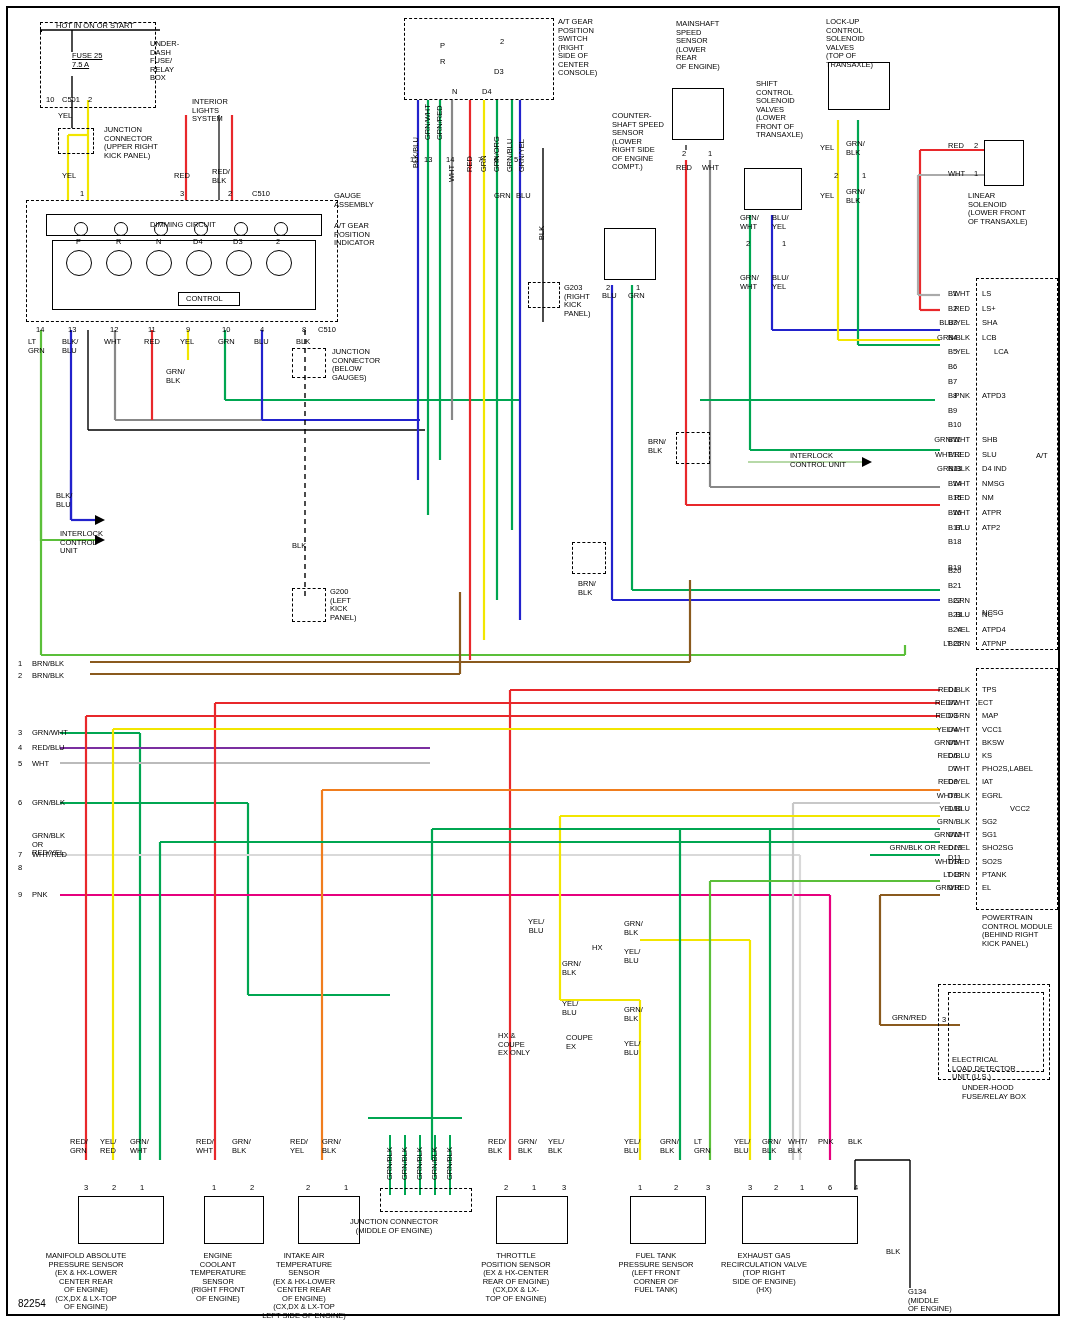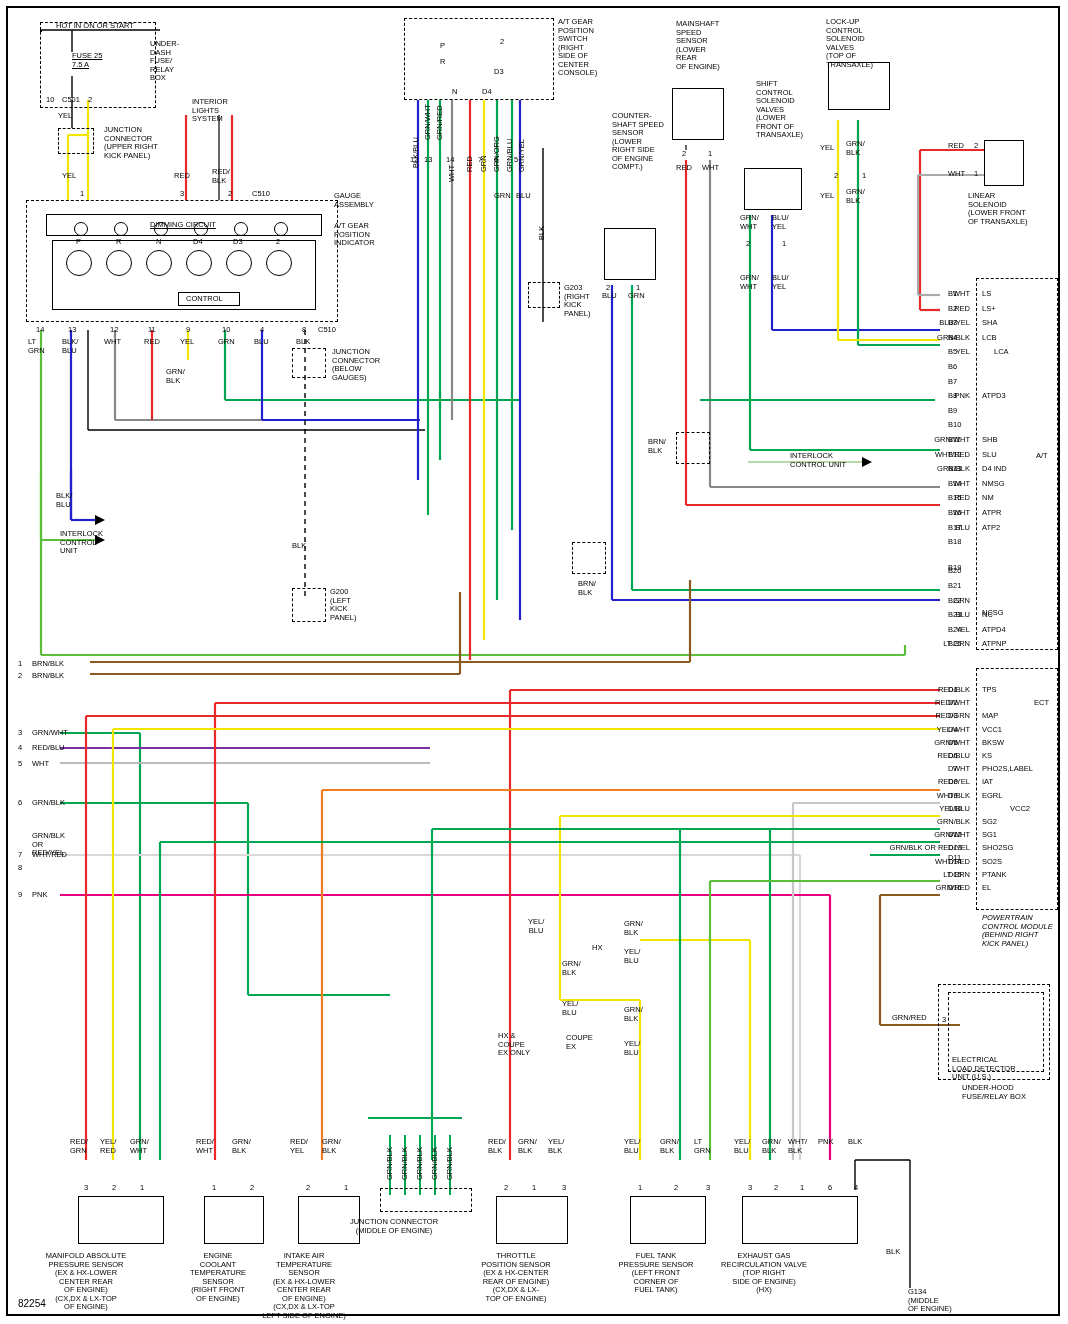--- a/index.html
+++ b/index.html
@@ -259,21 +259,21 @@
   <div class="lbl" style="left:62px;top:172px;">YEL</div>
   <div class="lbl" style="left:174px;top:172px;">RED</div>
   <div class="lbl" style="left:212px;top:168px;">RED/
 BLK</div>
   <div class="lbl" style="left:80px;top:190px;">1</div>
   <div class="lbl" style="left:180px;top:190px;">3</div>
   <div class="lbl" style="left:228px;top:190px;">2</div>
   <div class="lbl" style="left:252px;top:190px;">C510</div>
   <div class="lbl" style="left:334px;top:192px;">GAUGE
 ASSEMBLY</div>
-  <div class="lbl" style="left:150px;top:221px;text-decoration:underline;">DIMMING CIRCUIT</div>
+  <div class="lbl" style="left:150px;top:221px;">DIMMING CIRCUIT</div>
   <div class="lbl" style="left:334px;top:222px;">A/T GEAR
 POSITION
 INDICATOR</div>
   <div class="lbl" style="left:186px;top:295px;">CONTROL</div>
   <div class="lbl" style="left:76px;top:238px;">P</div>
   <div class="lbl" style="left:116px;top:238px;">R</div>
   <div class="lbl" style="left:156px;top:238px;">N</div>
   <div class="lbl" style="left:193px;top:238px;">D4</div>
   <div class="lbl" style="left:233px;top:238px;">D3</div>
   <div class="lbl" style="left:276px;top:238px;">2</div>
@@ -414,21 +414,21 @@
 (LOWER FRONT
 OF TRANSAXLE)</div>
   <div class="lbl" style="left:948px;top:142px;">RED</div>
   <div class="lbl" style="left:974px;top:142px;">2</div>
   <div class="lbl" style="left:948px;top:170px;">WHT</div>
   <div class="lbl" style="left:974px;top:170px;">1</div>
 
   <div class="lbl" style="left:790px;top:452px;">INTERLOCK
 CONTROL UNIT</div>
   <div class="lbl" style="left:1036px;top:452px;">A/T</div>
-  <div class="lbl" style="left:982px;top:914px;font-style:italic;">POWERTRAIN
+  <div class="lbl" style="left:982px;top:914px;">POWERTRAIN
 CONTROL MODULE
 (BEHIND RIGHT
 KICK PANEL)</div>
   <div class="lbl" style="left:952px;top:1056px;">ELECTRICAL
 LOAD DETECTOR
 UNIT (U.S.)</div>
   <div class="lbl" style="left:962px;top:1084px;"></div>
   <div class="lbl" style="left:962px;top:1084px;">UNDER-HOOD
 FUSE/RELAY BOX</div>
   <div class="lbl" style="left:942px;top:1016px;">3</div>
@@ -500,21 +500,21 @@
       <div class="lbl" style="left: 948px; top: 640.4px;">B25</div>
       <div class="lbl" style="left: 982px; top: 640.4px;">ATPNP</div>
     </div>
 
   <div id="pcm-rows">
       <div class="lbl r" style="left: 780px; top: 686px; width: 190px;">RED/BLK</div>
       <div class="lbl" style="left: 948px; top: 686px;">D1</div>
       <div class="lbl" style="left: 982px; top: 686px;">TPS</div>
       <div class="lbl r" style="left: 780px; top: 699.2px; width: 190px;">RED/WHT</div>
       <div class="lbl" style="left: 948px; top: 699.2px;">D2</div>
-      <div class="lbl" style="left: 1034px; top: 699.2px;">ECT</div>
+      <div class="lbl" style="left: 958px; top: 699.2px; padding-left: 20px;">ECT</div>
       <div class="lbl r" style="left: 780px; top: 712.4px; width: 190px;">RED/GRN</div>
       <div class="lbl" style="left: 948px; top: 712.4px;">D3</div>
       <div class="lbl" style="left: 982px; top: 712.4px;">MAP</div>
       <div class="lbl r" style="left: 780px; top: 725.6px; width: 190px;">YEL/WHT</div>
       <div class="lbl" style="left: 948px; top: 725.6px;">D4</div>
       <div class="lbl" style="left: 982px; top: 725.6px;">VCC1</div>
       <div class="lbl r" style="left: 780px; top: 738.8px; width: 190px;">GRN/WHT</div>
       <div class="lbl" style="left: 948px; top: 738.8px;">D5</div>
       <div class="lbl" style="left: 982px; top: 738.8px;">BKSW</div>
       <div class="lbl r" style="left: 780px; top: 752px; width: 190px;">RED/BLU</div>

